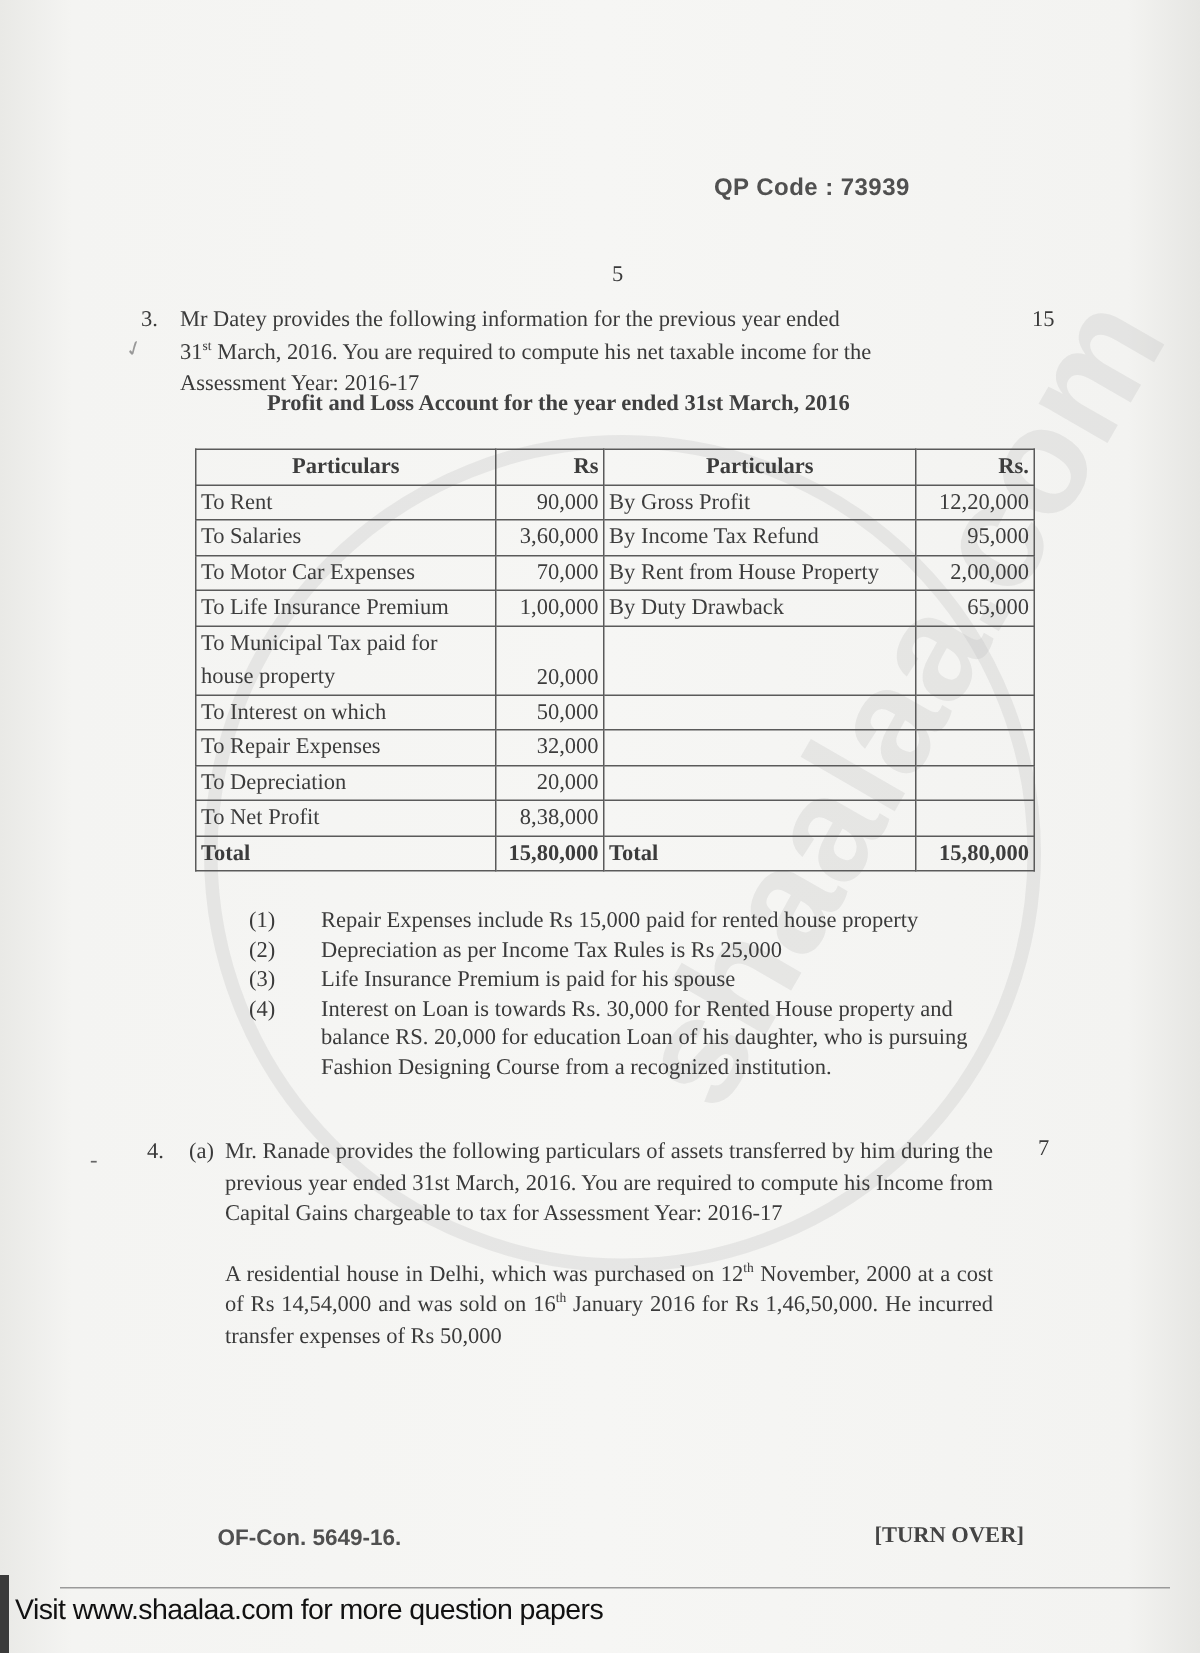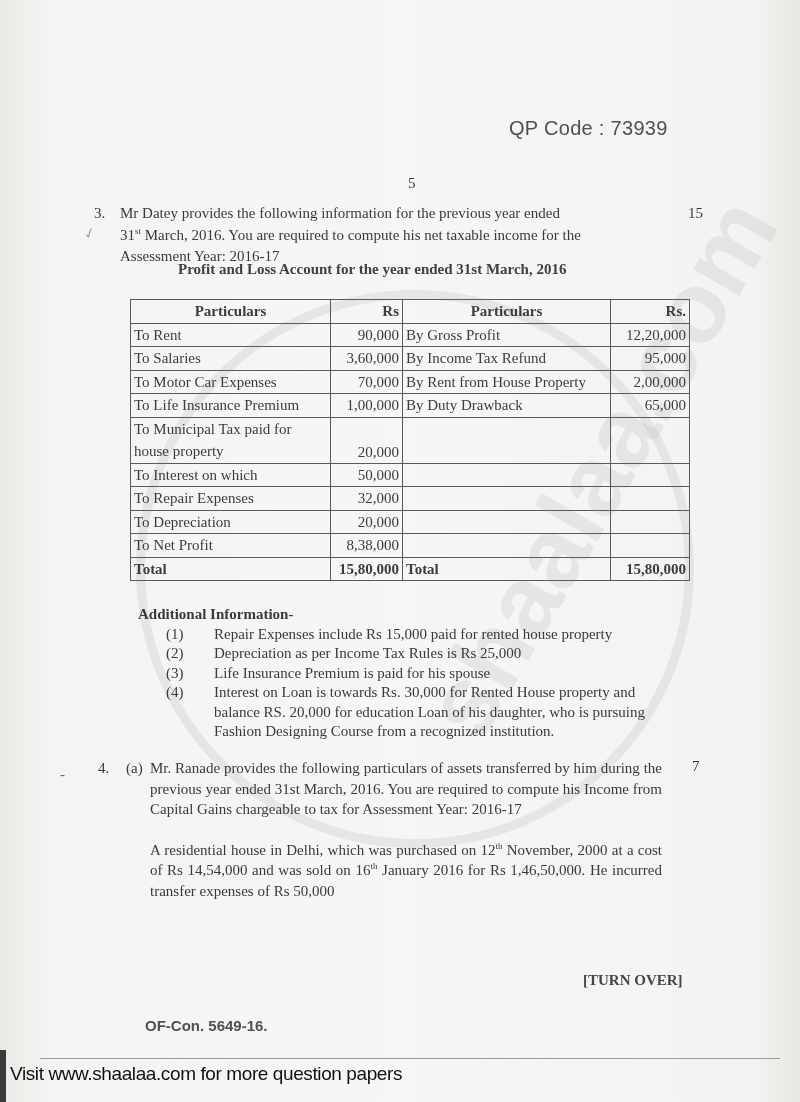--- a/index.html
+++ b/index.html
@@ -7,23 +7,23 @@
     width: 800px; height: 1102px; position: relative; overflow: hidden;
     background: #efefed;
     font-family: "Liberation Serif", serif;
     color: #3a3a3a;
   }
   .page {
     position: absolute; left: 0; top: 0; width: 800px; height: 1102px;
     background: linear-gradient(90deg, #e9e9e6 0%, #f4f4f2 6%, #f6f6f4 50%, #f3f3f1 94%, #e6e6e3 100%);
   }
   .qp-code {
-    position: absolute; left: 509px; top: 117px;
-    font-family: "Liberation Sans", sans-serif; font-weight: normal;
-    font-size: 20px; color: #505050; letter-spacing: 0.3px;
+    position: absolute; left: 476px; top: 117px;
+    font-family: "Liberation Sans", sans-serif; font-weight: bold;
+    font-size: 16px; color: #505050; letter-spacing: 0.3px;
   }
   .page-num { position: absolute; left: 408px; top: 175px; font-size: 15px; }
   .q3 {
     position: absolute; left: 120px; top: 203px; width: 560px;
     font-size: 15px; line-height: 21.5px;
   }
   .qnum { position: absolute; left: -26px; top: 0; }
   .marks { position: absolute; left: 568px; top: 0; }
   .tick { position: absolute; left: -36px; top: 20px; color: #999; font-size: 14px; transform: rotate(-20deg); }
   .pl-title {
@@ -54,21 +54,21 @@
     position: absolute; left: 150px; top: 758px; width: 512px;
     font-size: 15px; line-height: 20.5px; text-align: justify;
   }
   .q4 .qnum4 { position: absolute; left: -52px; top: 0; }
   .q4 .sub { position: absolute; left: -24px; top: 0; }
   .q4 .marks4 { position: absolute; left: 542px; top: -2px; }
   .q4 .dash { position: absolute; left: -90px; top: 6px; color: #666; }
   .q4 p { margin: 0; }
   .q4 p + p { margin-top: 20px; }
   sup { font-size: 9px; line-height: 0; }
-  .turn-over { position: absolute; left: 583px; top: 972px; font-size: 15px; font-weight: bold; color: #444; }
+  .turn-over { position: absolute; left: 583px; top: 1016px; font-size: 15px; font-weight: bold; color: #444; }
   .of-con {
     position: absolute; left: 97px; top: 1017px;
     font-family: "Liberation Sans", sans-serif; font-weight: bold; font-size: 15px; color: #505050; margin-left: 48px;
   }
   .rule { position: absolute; left: 40px; top: 1058px; width: 740px; height: 1px; background: #9a9a9a; }
   .visit {
     position: absolute; left: 10px; top: 1063px;
     font-family: "Liberation Sans", sans-serif; font-size: 19px; color: #111; letter-spacing: -0.4px;
   }
   .watermark {
@@ -172,21 +172,20 @@
     <tr class="total">
       <td>Total</td>
       <td class="amt">15,80,000</td>
       <td>Total</td>
       <td class="amt">15,80,000</td>
     </tr>
   </tbody>
     </table>
 
   <div class="addl">
-    <div class="addl-title">Additional Information-</div>
     <ol>
       <li><span class="n">(1)</span><span>Repair Expenses include Rs 15,000 paid for rented house property</span></li>
       <li><span class="n">(2)</span><span>Depreciation as per Income Tax Rules is Rs 25,000</span></li>
       <li><span class="n">(3)</span><span>Life Insurance Premium is paid for his spouse</span></li>
       <li style="padding-right:40px;"><span class="n">(4)</span><span>Interest on Loan is towards Rs. 30,000 for Rented House property and balance RS. 20,000 for education Loan of his daughter, who is pursuing Fashion Designing Course from a recognized institution.</span></li>
     </ol>
   </div>
 
   <div class="q4">
     <span class="dash">-</span>

